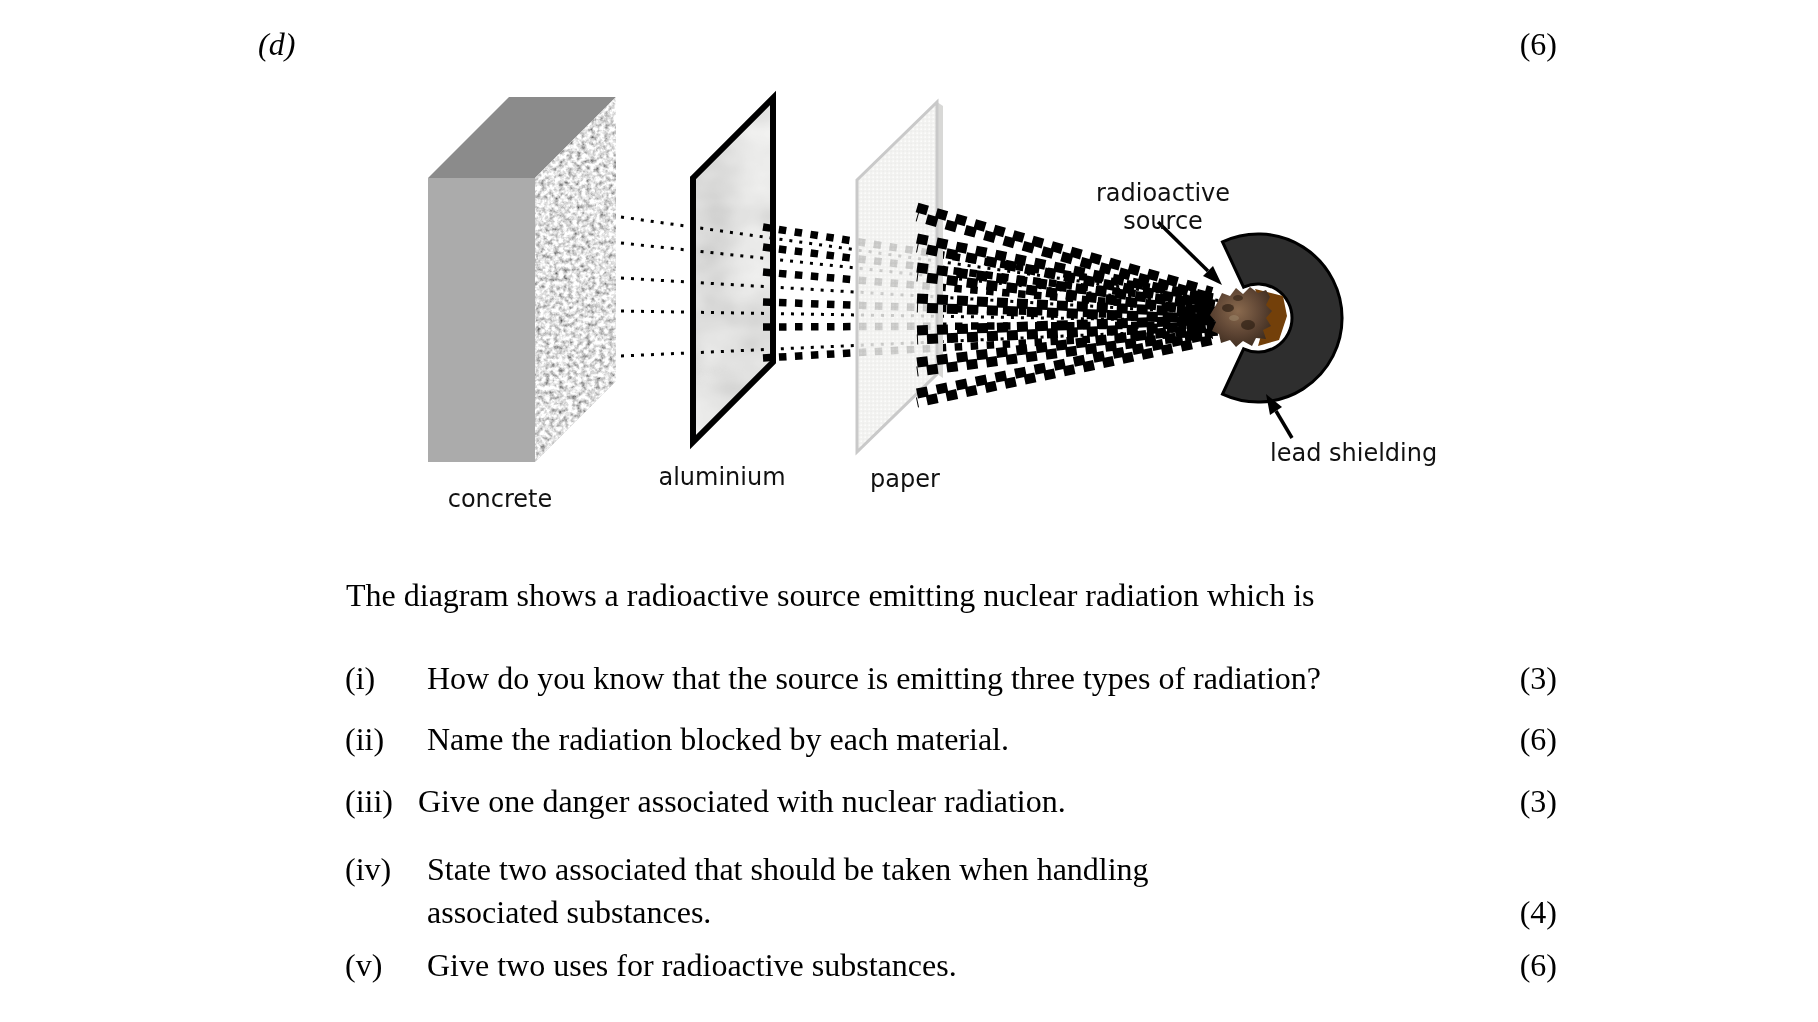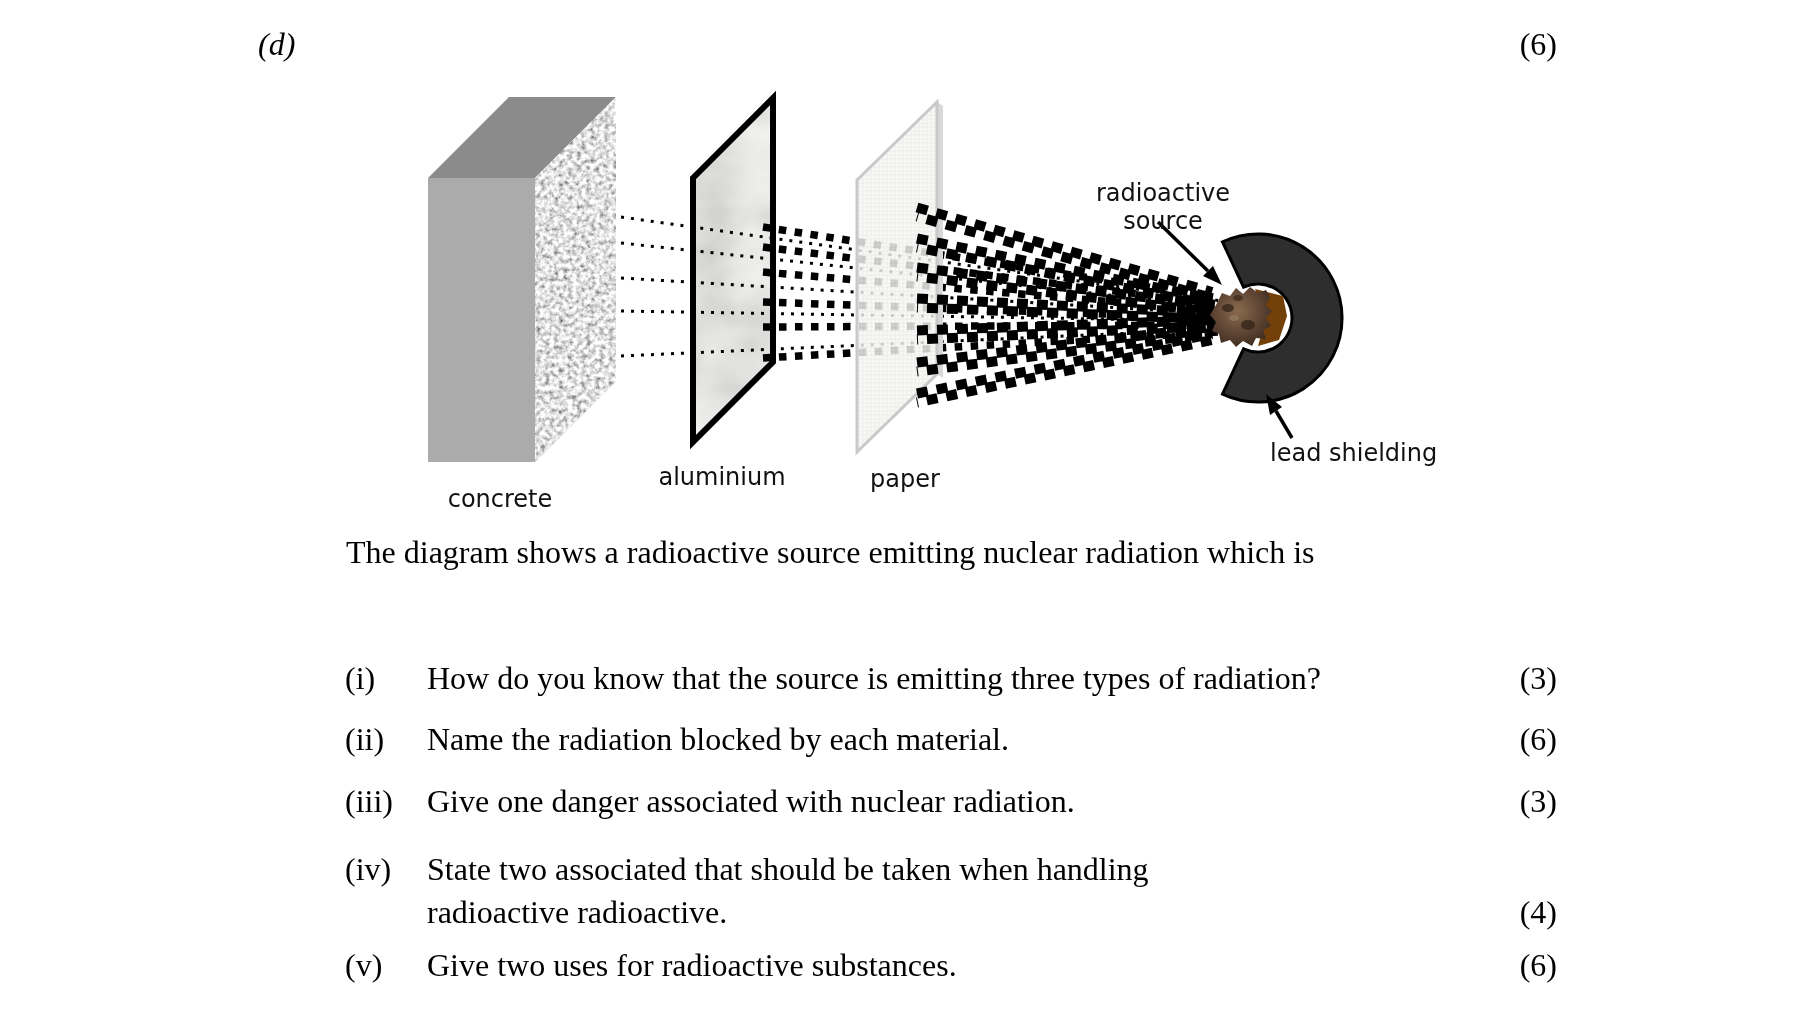--- a/index.html
+++ b/index.html
@@ -1,21 +1,21 @@
 <!DOCTYPE html>
 <html><head>
 <meta charset="utf-8">
 <style>
   html,body{margin:0;padding:0;background:#fff;}
   .page{position:relative;width:1818px;height:1022px;background:#ffffff;overflow:hidden;
         font-family:"Liberation Serif",serif;color:#000;}
   .abs{position:absolute;white-space:nowrap;}
   .serif32{font-size:32px;line-height:40px;}
   .marks{right:261px;text-align:right;}
-  .cap{font-size:32px;line-height:44px;}
+  .cap{font-size:32px;line-height:44px;margin-top:43px;}
   svg text{font-family:"DejaVu Sans",sans-serif;fill:#111;}
 </style>
 </head>
 <body>
 
 <div class="page">
 
   <div class="abs serif32" style="left:258px;top:24px;font-style:italic">(d)</div>
   <div class="abs serif32 marks" style="top:24px">(6)</div>
 
@@ -151,27 +151,27 @@
     <div class="abs serif32" style="left:427px;top:658px">How do you know that the source is emitting three types of radiation?</div>
     <div class="abs serif32 marks" style="top:658px">(3)</div>
   </div>
   <div>
     <div class="abs serif32" style="left:345px;top:719px">(ii)</div>
     <div class="abs serif32" style="left:427px;top:719px">Name the radiation blocked by each material.</div>
     <div class="abs serif32 marks" style="top:719px">(6)</div>
   </div>
   <div>
     <div class="abs serif32" style="left:345px;top:781px">(iii)</div>
-    <div class="abs serif32" style="left:427px;top:781px">Give one danger associated with nuclear radiation.</div>
+    <div class="abs serif32" style="left:418px;top:781px">Give one danger associated with nuclear radiation.</div>
     <div class="abs serif32 marks" style="top:781px">(3)</div>
   </div>
   <div>
     <div class="abs serif32" style="left:345px;top:849px">(iv)</div>
     <div class="abs serif32" style="left:427px;top:849px">State two associated that should be taken when handling</div>
-    <div class="abs serif32" style="left:427px;top:892px">radioactive radioactive.</div>
+    <div class="abs serif32" style="left:427px;top:892px">associated substances.</div>
     <div class="abs serif32 marks" style="top:892px">(4)</div>
   </div>
   <div>
     <div class="abs serif32" style="left:345px;top:945px">(v)</div>
     <div class="abs serif32" style="left:427px;top:945px">Give two uses for radioactive substances.</div>
     <div class="abs serif32 marks" style="top:945px">(6)</div>
   </div>
 
 </div>
 

